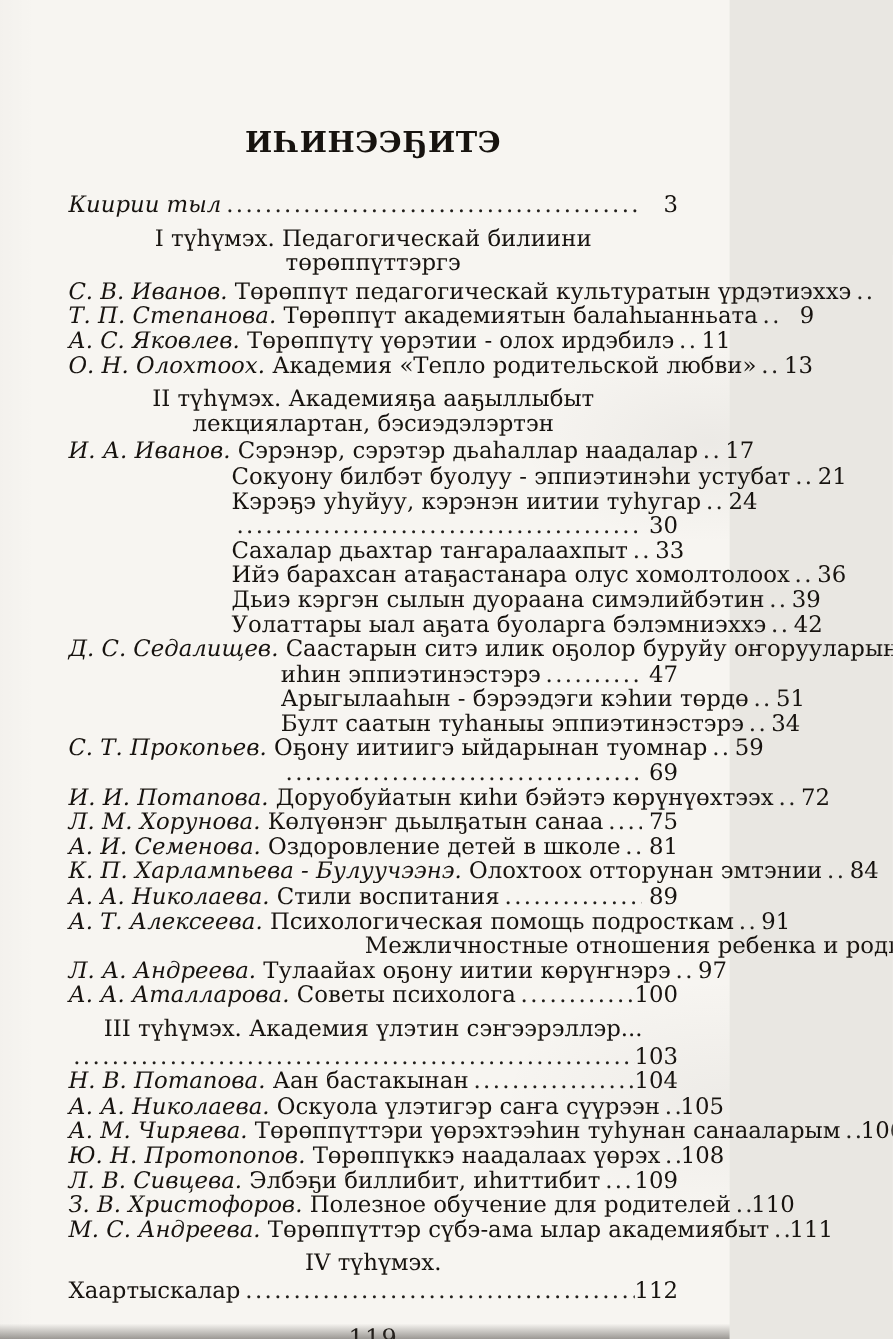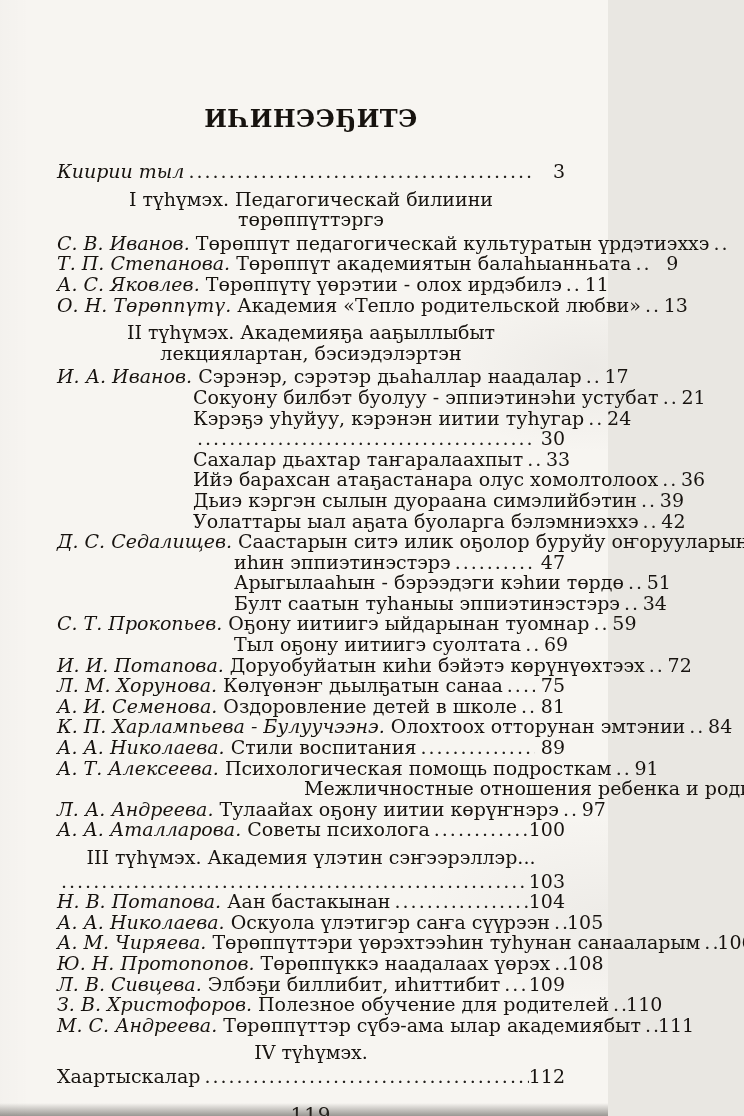--- a/index.html
+++ b/index.html
@@ -94,21 +94,21 @@
         <span class="text"><span class="author">Т. П. Степанова. </span><span>Төрөппүт академиятын балаһыанньата</span></span>
         <span class="leader">..........................................................................................................................................................................</span>
         <span class="pg">9</span>
       </div>
       <div class="row">
         <span class="text"><span class="author">А. С. Яковлев. </span><span>Төрөппүтү үөрэтии - олох ирдэбилэ</span></span>
         <span class="leader">..........................................................................................................................................................................</span>
         <span class="pg">11</span>
       </div>
       <div class="row">
-        <span class="text"><span class="author">О. Н. Төрөппүтү. </span><span>Академия «Тепло родительской любви»</span></span>
+        <span class="text"><span class="author">О. Н. Олохтоох. </span><span>Академия «Тепло родительской любви»</span></span>
         <span class="leader">..........................................................................................................................................................................</span>
         <span class="pg">13</span>
       </div>
       <div class="section">II түһүмэх. Академияҕа ааҕыллыбыт лекциялартан, бэсиэдэлэртэн</div>
       <div class="row">
         <span class="text"><span class="author">И. А. Иванов. </span><span>Сэрэнэр, сэрэтэр дьаһаллар наадалар</span></span>
         <span class="leader">..........................................................................................................................................................................</span>
         <span class="pg">17</span>
       </div>
       <div class="row ind1">
@@ -163,21 +163,20 @@
         <span class="text"><span>Булт саатын туһаныы эппиэтинэстэрэ</span></span>
         <span class="leader">..........................................................................................................................................................................</span>
         <span class="pg">34</span>
       </div>
       <div class="row">
         <span class="text"><span class="author">С. Т. Прокопьев. </span><span>Оҕону иитиигэ ыйдарынан туомнар</span></span>
         <span class="leader">..........................................................................................................................................................................</span>
         <span class="pg">59</span>
       </div>
       <div class="row ind2">
-        <span class="text"><span>Тыл оҕону иитиигэ суолтата</span></span>
         <span class="leader">..........................................................................................................................................................................</span>
         <span class="pg">69</span>
       </div>
       <div class="row">
         <span class="text"><span class="author">И. И. Потапова. </span><span>Доруобуйатын киһи бэйэтэ көрүнүөхтээх</span></span>
         <span class="leader">..........................................................................................................................................................................</span>
         <span class="pg">72</span>
       </div>
       <div class="row">
         <span class="text"><span class="author">Л. М. Хорунова. </span><span>Көлүөнэҥ дьылҕатын санаа</span></span>

